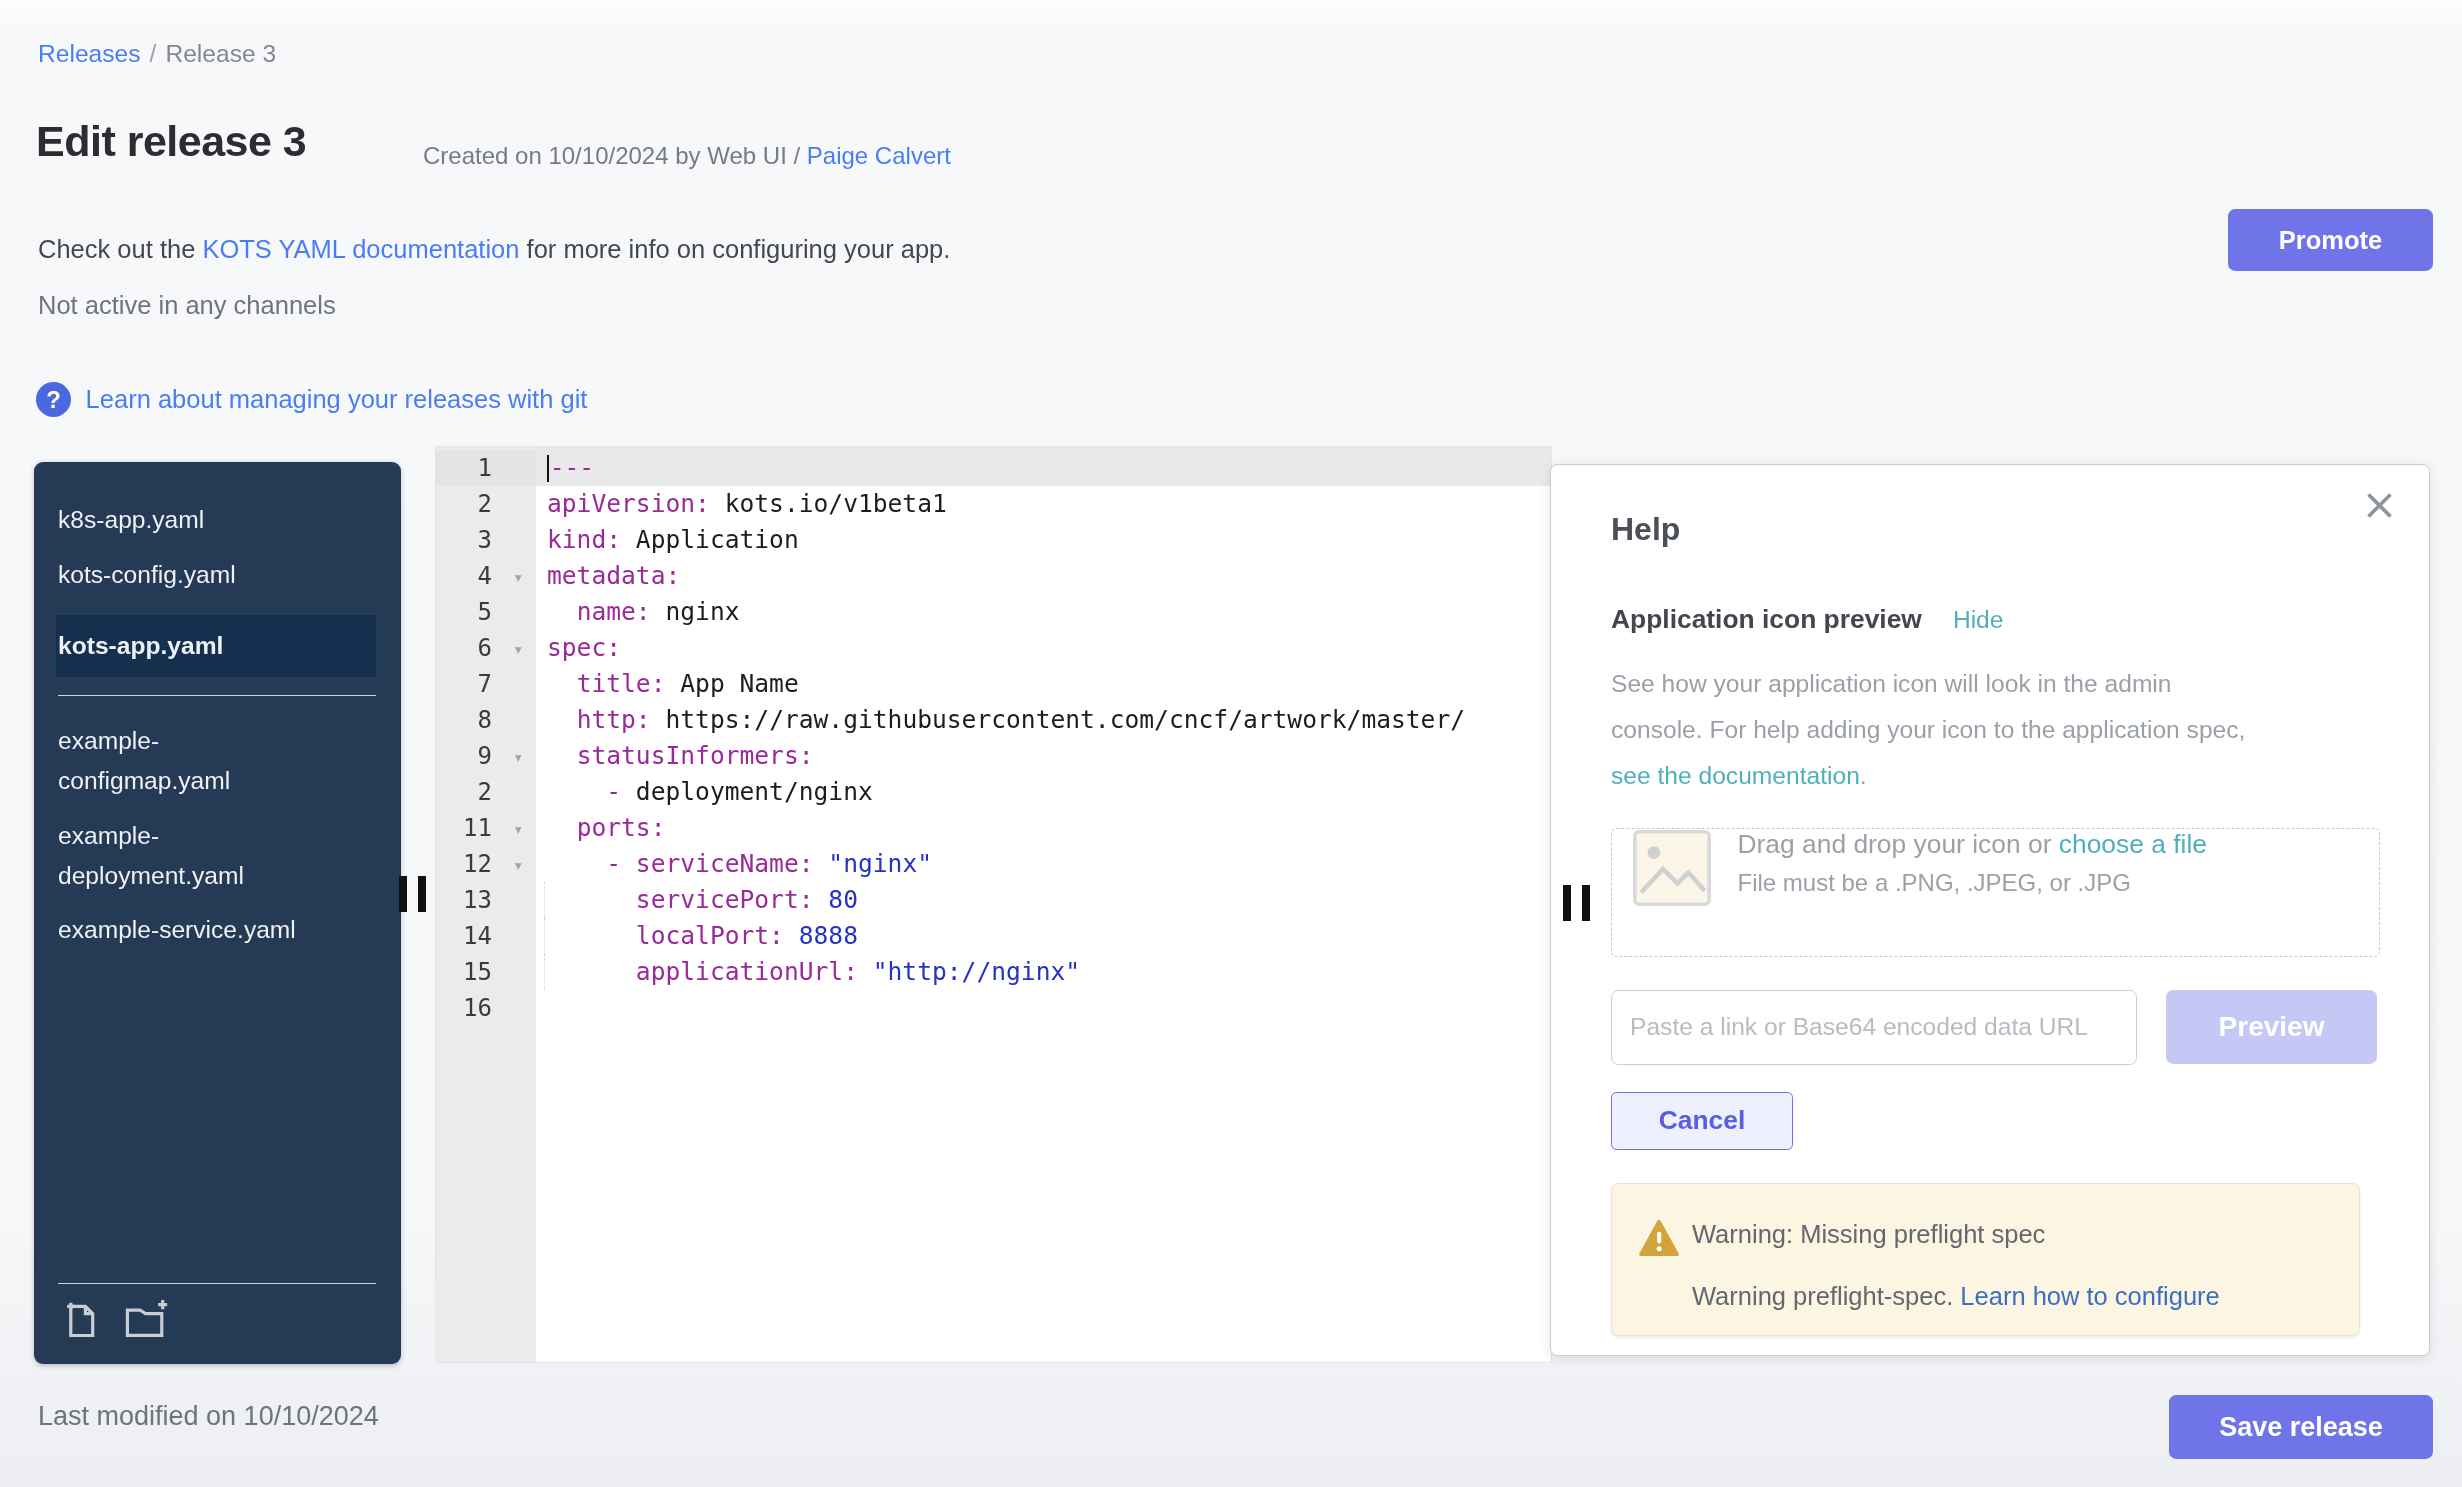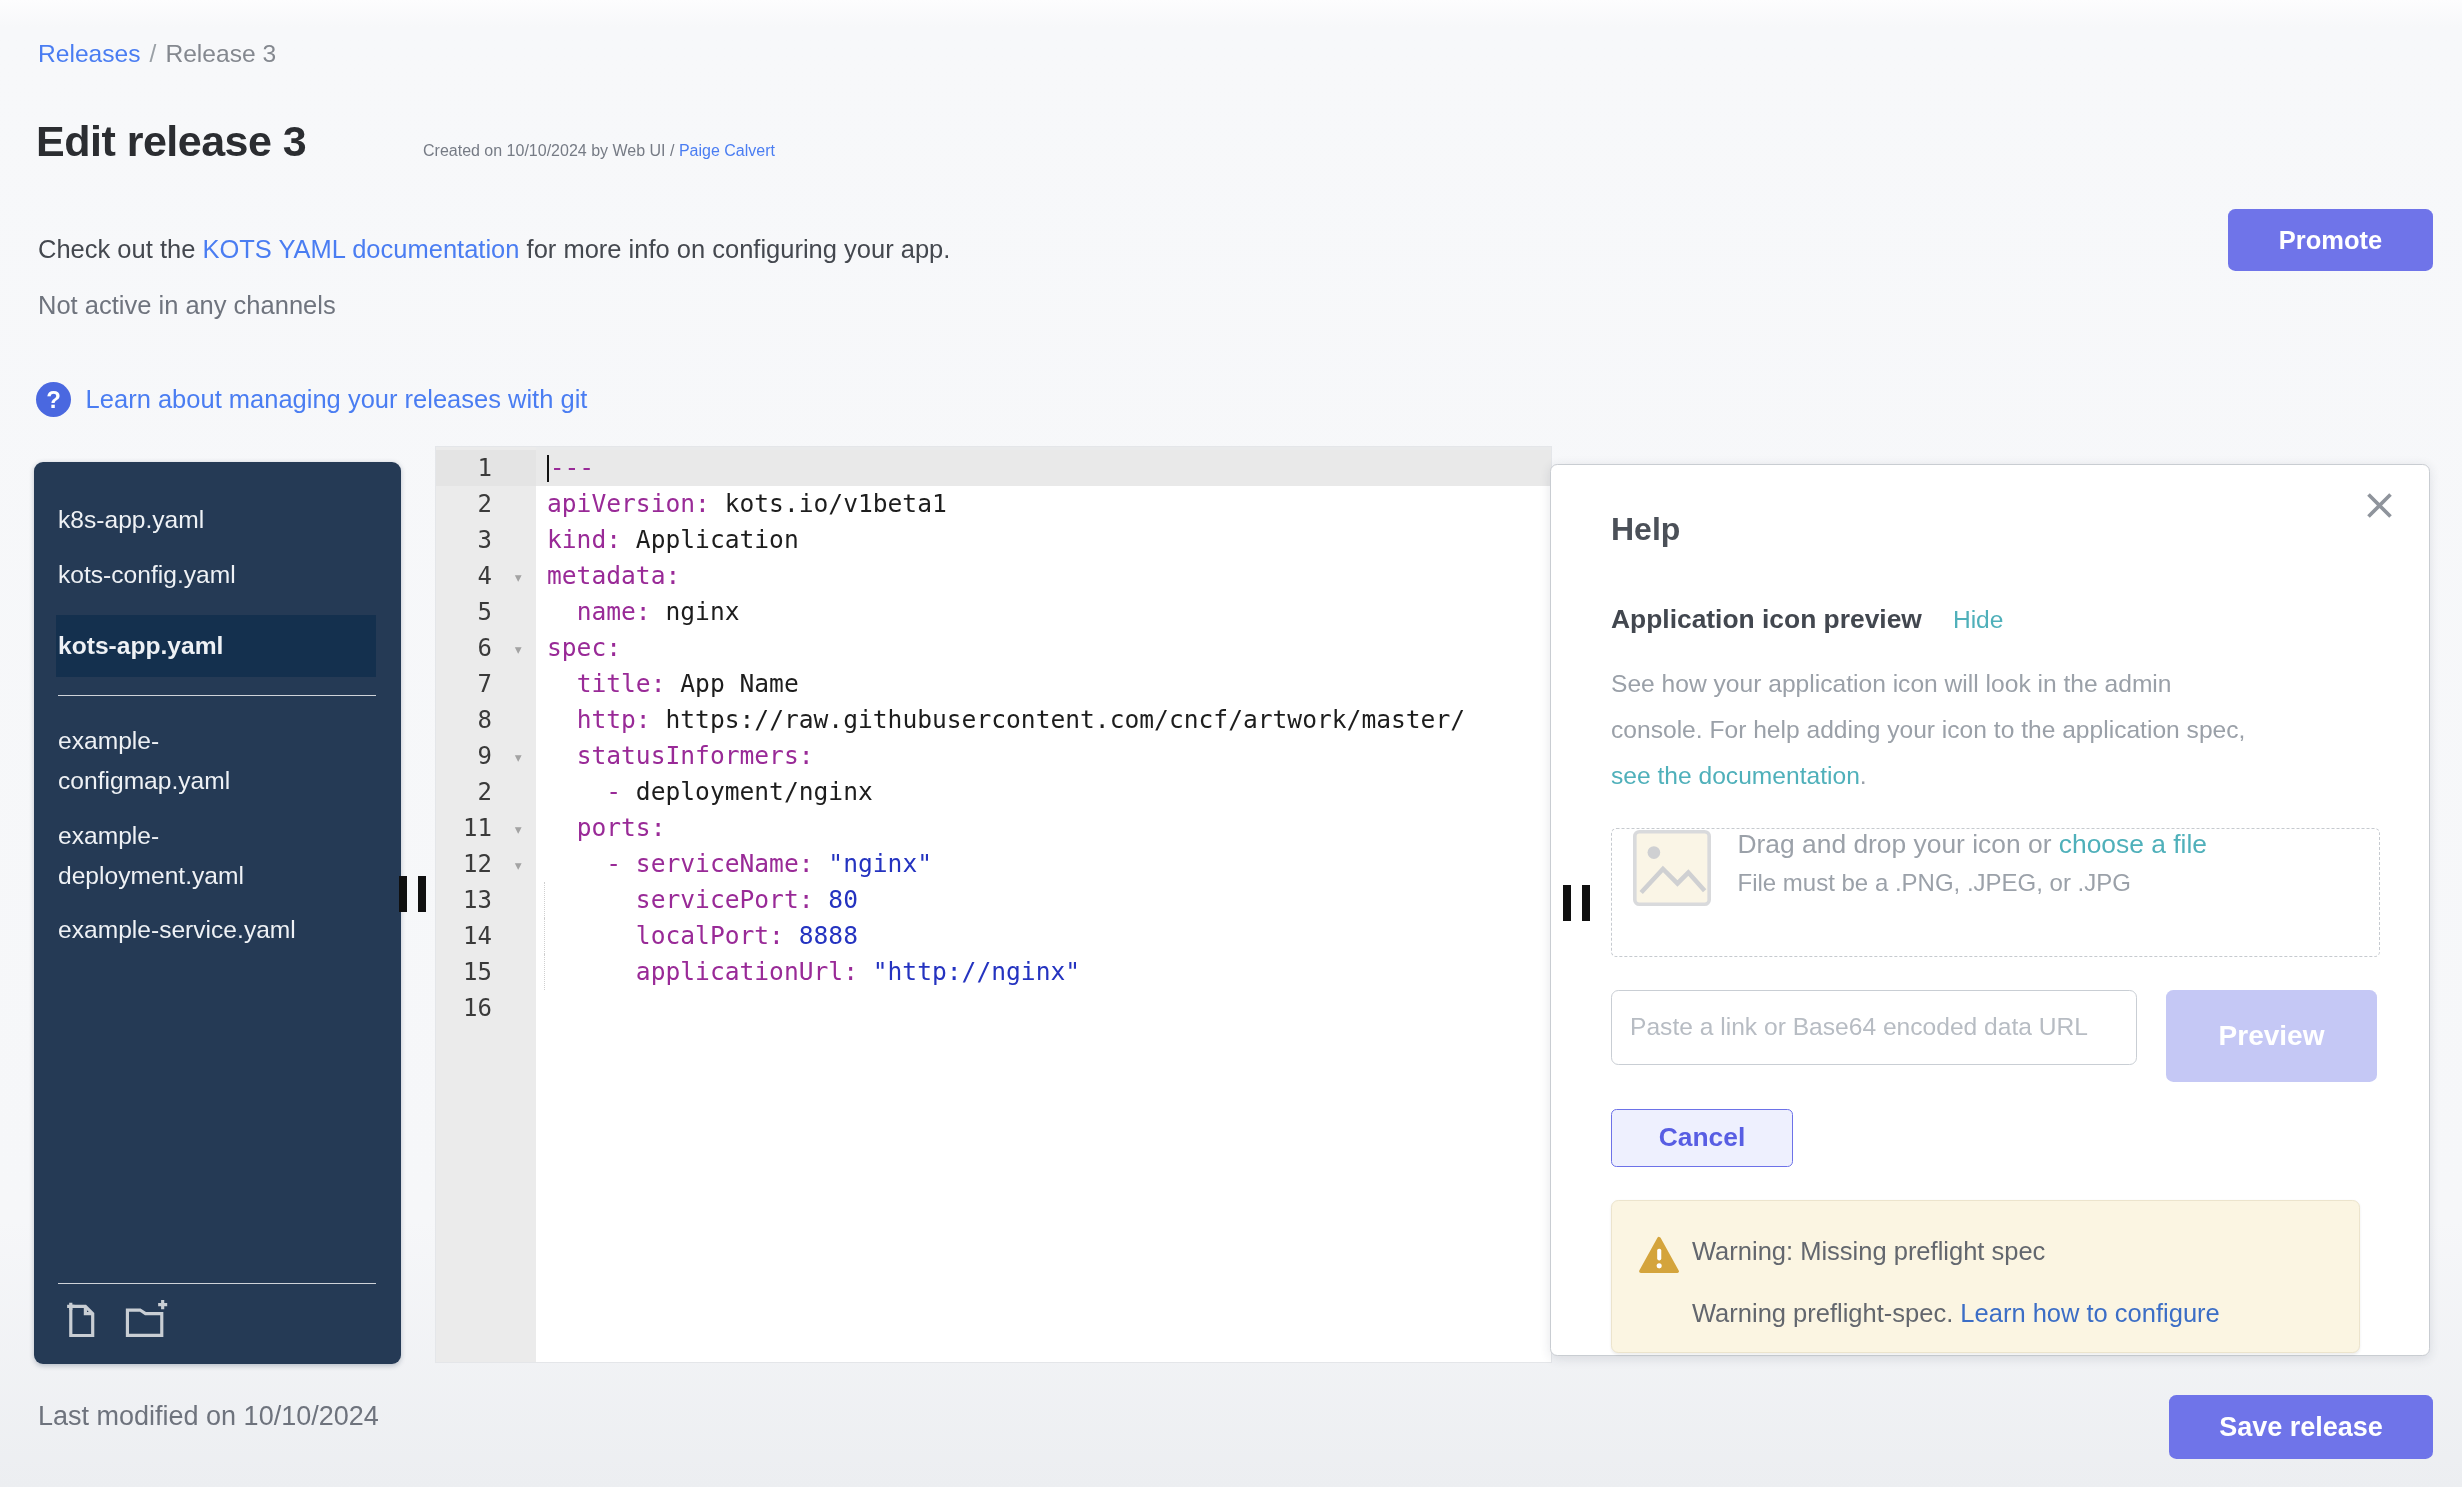--- a/index.html
+++ b/index.html
@@ -6,21 +6,21 @@
   html,body { width:2462px; height:1488px; }
   body { font-family:"Liberation Sans", sans-serif; background:#f6f7f9; }
   #app { position:relative; width:2462px; height:1488px; overflow:hidden;
          background:linear-gradient(180deg,#fdfdfe 0px,#f7f8fa 27px,#f6f7f9 82%,#eceef1 100%); }
 
   
   .breadcrumb { position:absolute; left:38px; top:40px; font-size:24.6px; color:#84888f; }
   .breadcrumb a { color:#4a7df2; text-decoration:none; cursor:pointer; }
   .breadcrumb .sep { color:#9aa0a6; padding:0 9px; }
   .page-title { position:absolute; left:36px; top:117px; font-size:43px; font-weight:800; color:#2b2d31; letter-spacing:-0.5px; }
-  .created { position:absolute; left:423px; top:142px; font-size:16px; color:#767b85; }
+  .created { position:absolute; left:423px; top:142px; font-size:24px; color:#767b85; }
   .created a { color:#4a7df2; text-decoration:none; }
   .doc-line { position:absolute; left:38px; top:235px; font-size:25.5px; color:#44484f; }
   .doc-line a { color:#4a7df2; text-decoration:none; }
   .channels { position:absolute; left:38px; top:291px; font-size:25.5px; color:#6f747e; }
   .git-row { position:absolute; left:36px; top:382px; display:flex; align-items:center; gap:14.6px; text-decoration:none; }
   .q-icon { width:35px; height:35px; border-radius:50%; background:#4a68e0; color:#fff; font-size:24px; font-weight:bold;
             display:flex; align-items:center; justify-content:center; }
   .git-row .git-label { font-size:25.5px; color:#4a7df2; }
   .btn { border:none; cursor:pointer; font-family:"Liberation Sans", sans-serif; }
   .btn-promote { position:absolute; left:2228px; top:209px; width:205px; height:62px; background:#6f74e9; color:#fff;
@@ -75,21 +75,21 @@
   .help-desc a { color:#4fb0ba; text-decoration:none; }
   .dropzone { margin-top:29px; width:769px; height:129px; border:1.8px dashed #c6cacf; border-radius:5.5px;
               display:flex; padding-left:20px; gap:25.5px; cursor:pointer; }
   .dz-line1 { font-size:26.4px; color:#9ba1a9; }
   .dz-line1 a { color:#4fb0ba; text-decoration:none; }
   .dz-line2 { font-size:24px; color:#9ba1a9; margin-top:9px; }
   .url-row { margin-top:33px; display:flex; gap:29px; }
   .url-input { width:526px; height:75px; border:1.8px solid #c9ced4; border-radius:7.3px; font-size:24.6px; color:#63676e;
                padding:0 18px; font-family:"Liberation Sans", sans-serif; }
   .url-input::placeholder { color:#b7bcc3; }
-  .btn-preview { width:211px; height:92px; background:#c5c8f5; color:#fff; font-size:28px; font-weight:bold; border-radius:7.3px; }
+  .btn-preview { width:211px; height:74px; background:#c5c8f5; color:#fff; font-size:28px; font-weight:bold; border-radius:7.3px; }
   .btn-cancel { margin-top:27px; width:182px; height:58px; background:#eef0fe; border:1.8px solid #6d72e8; border-radius:5.5px;
                 color:#585ee3; font-size:26.4px; font-weight:bold; cursor:pointer; font-family:"Liberation Sans", sans-serif; }
   .warning-box { position:relative; margin-top:33px; width:749px; height:153px; background:#fbf5e2;
                  border:0.9px solid #ece4cd; border-radius:7.3px; box-shadow:0 1.8px 2.7px rgba(0,0,0,.07); }
   .warning-box .w-icon { position:absolute; left:27px; top:35px; }
   .warn-title { position:absolute; left:80px; top:36px; font-size:25.5px; color:#63676e; }
   .warn-body { position:absolute; left:80px; top:98px; font-size:25.5px; color:#63676e; }
   .warn-body a { color:#3c6ec6; text-decoration:none; }
 
   

